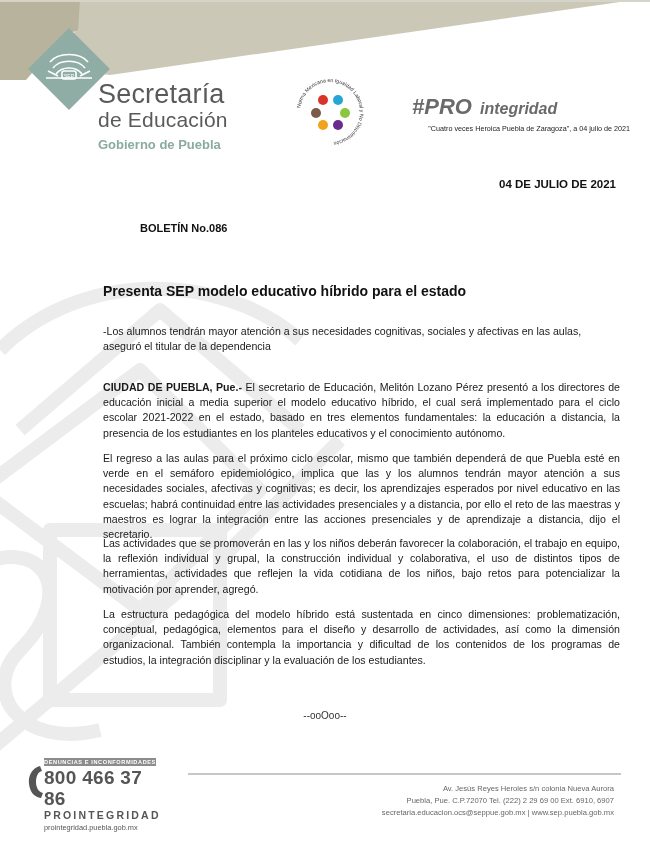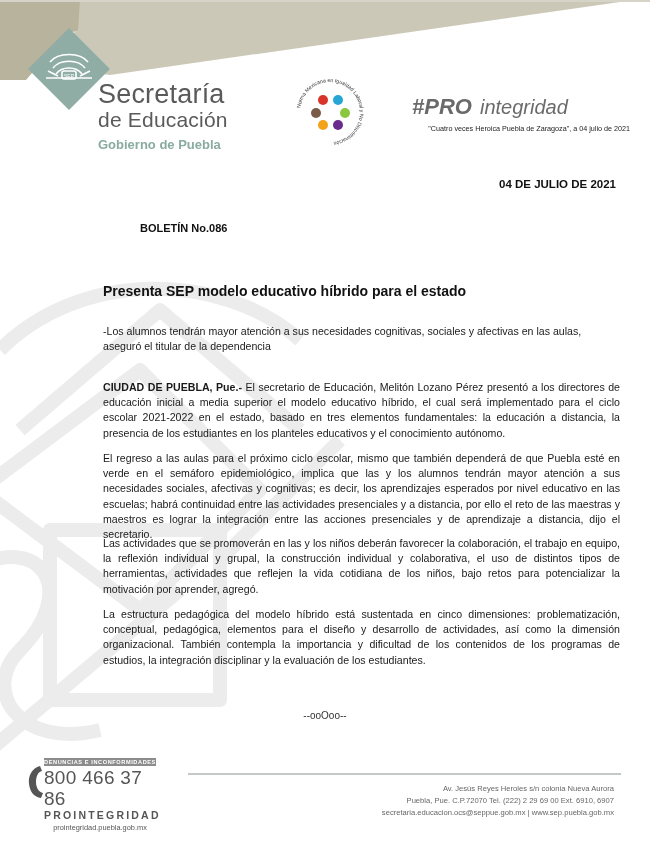--- a/index.html
+++ b/index.html
@@ -15,38 +15,38 @@
   
   #watermark { left:-40px; top:230px; width:420px; height:560px; }
   
   .logo-diamond { left:28px; top:28px; width:82px; height:82px; }
   .sec-line1 { left:98px; top:80px; font-size:27px; color:#5a5a5a; letter-spacing:0.2px; line-height:28px; }
   .sec-line2 { left:98px; top:106px; font-size:21px; color:#5a5a5a; letter-spacing:0.2px; line-height:28px; }
   .sec-gov { left:98px; top:137px; font-size:13px; font-weight:bold; color:#8aab9f; line-height:16px; }
   #norma-logo { left:288px; top:70px; width:84px; height:84px; }
   .pro-hash { left:412px; top:94px; font-size:22px; color:#6a6a6a; line-height:26px; }
   .pro-hash b { font-weight:bold; font-style:italic; }
-  .pro-hash i { font-style:italic; font-weight:normal; font-size:20px;padding-left:8px; }
+  .pro-hash i { font-style:italic; font-weight:bold; font-size:16px;padding-left:8px; }
   .pro-quote { left:400px; top:124px; width:230px; text-align:right; font-size:7.2px; color:#222; white-space:nowrap; }
   .date { right:34px; top:178px; font-size:11.5px; font-weight:bold; color:#111; }
   .boletin { left:103px; top:222px; font-size:11px; font-weight:bold;padding-left:37px; }
   .headline { left:103px; top:283px; font-size:14px; font-weight:bold; }
   .body-text { left:103px; width:517px; font-size:10.6px; line-height:15.2px; text-align:justify; color:#1a1a1a; }
   .p0 { top:324px; text-align:left; }
   .p1 { top:380px; }
   .p2 { top:451px; }
   .p3 { top:536px; }
   .p4 { top:607px; }
   .p-sep { left:0; width:650px; top:710px; text-align:center; font-size:10px; color:#333; }
   
   .hotline-box { left:44px; top:758px; width:112px; }
   .hot-label { background:#8c8c8c; color:#fff; font-size:5.6px; letter-spacing:0.6px; text-align:center; padding:1px 0; font-weight:bold; }
-  .hot-number { font-size:19px; font-weight:normal; color:#555; letter-spacing:0.3px; line-height:21px; margin-top:1px; }
+  .hot-number { font-size:19px; font-weight:bold; color:#555; letter-spacing:0.3px; line-height:21px; margin-top:1px; }
   .hot-brand { font-size:10.5px; font-weight:bold; color:#555; letter-spacing:2.2px; line-height:13px; }
-  .hot-url { font-size:7.4px; color:#555; line-height:11px;text-align:center; }
+  .hot-url { font-size:7.4px; color:#555; line-height:11px; }
   .phone-icon { left:26px; top:764px; width:20px; height:36px; }
   .footer-rule { left:188px; top:773px; width:433px; height:2px; background:#c4c8c8; }
   .addr { right:36px; text-align:center; font-size:7.6px; color:#666; line-height:12px; white-space:nowrap; }
   .addr1 { top:783px; }
   .addr2 { top:795px; }
   .addr3 { top:807px; }
 </style>
 </head>
 <body>
 

